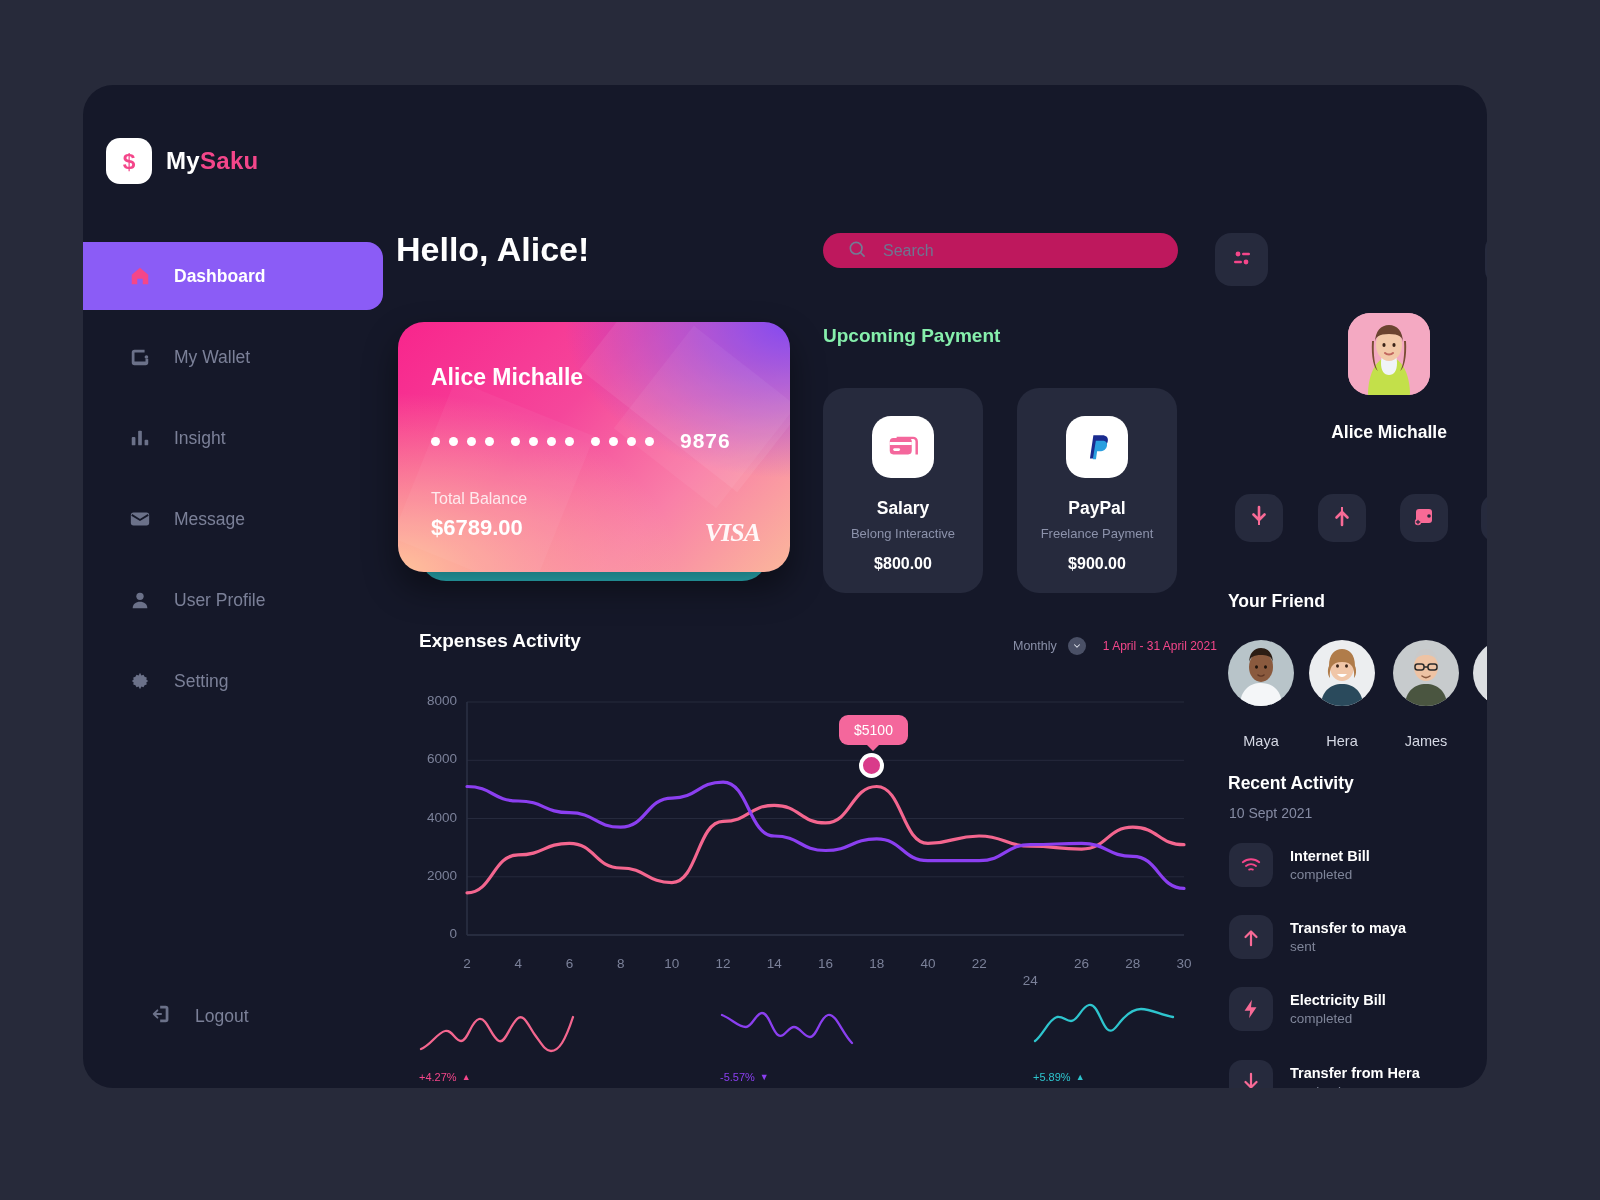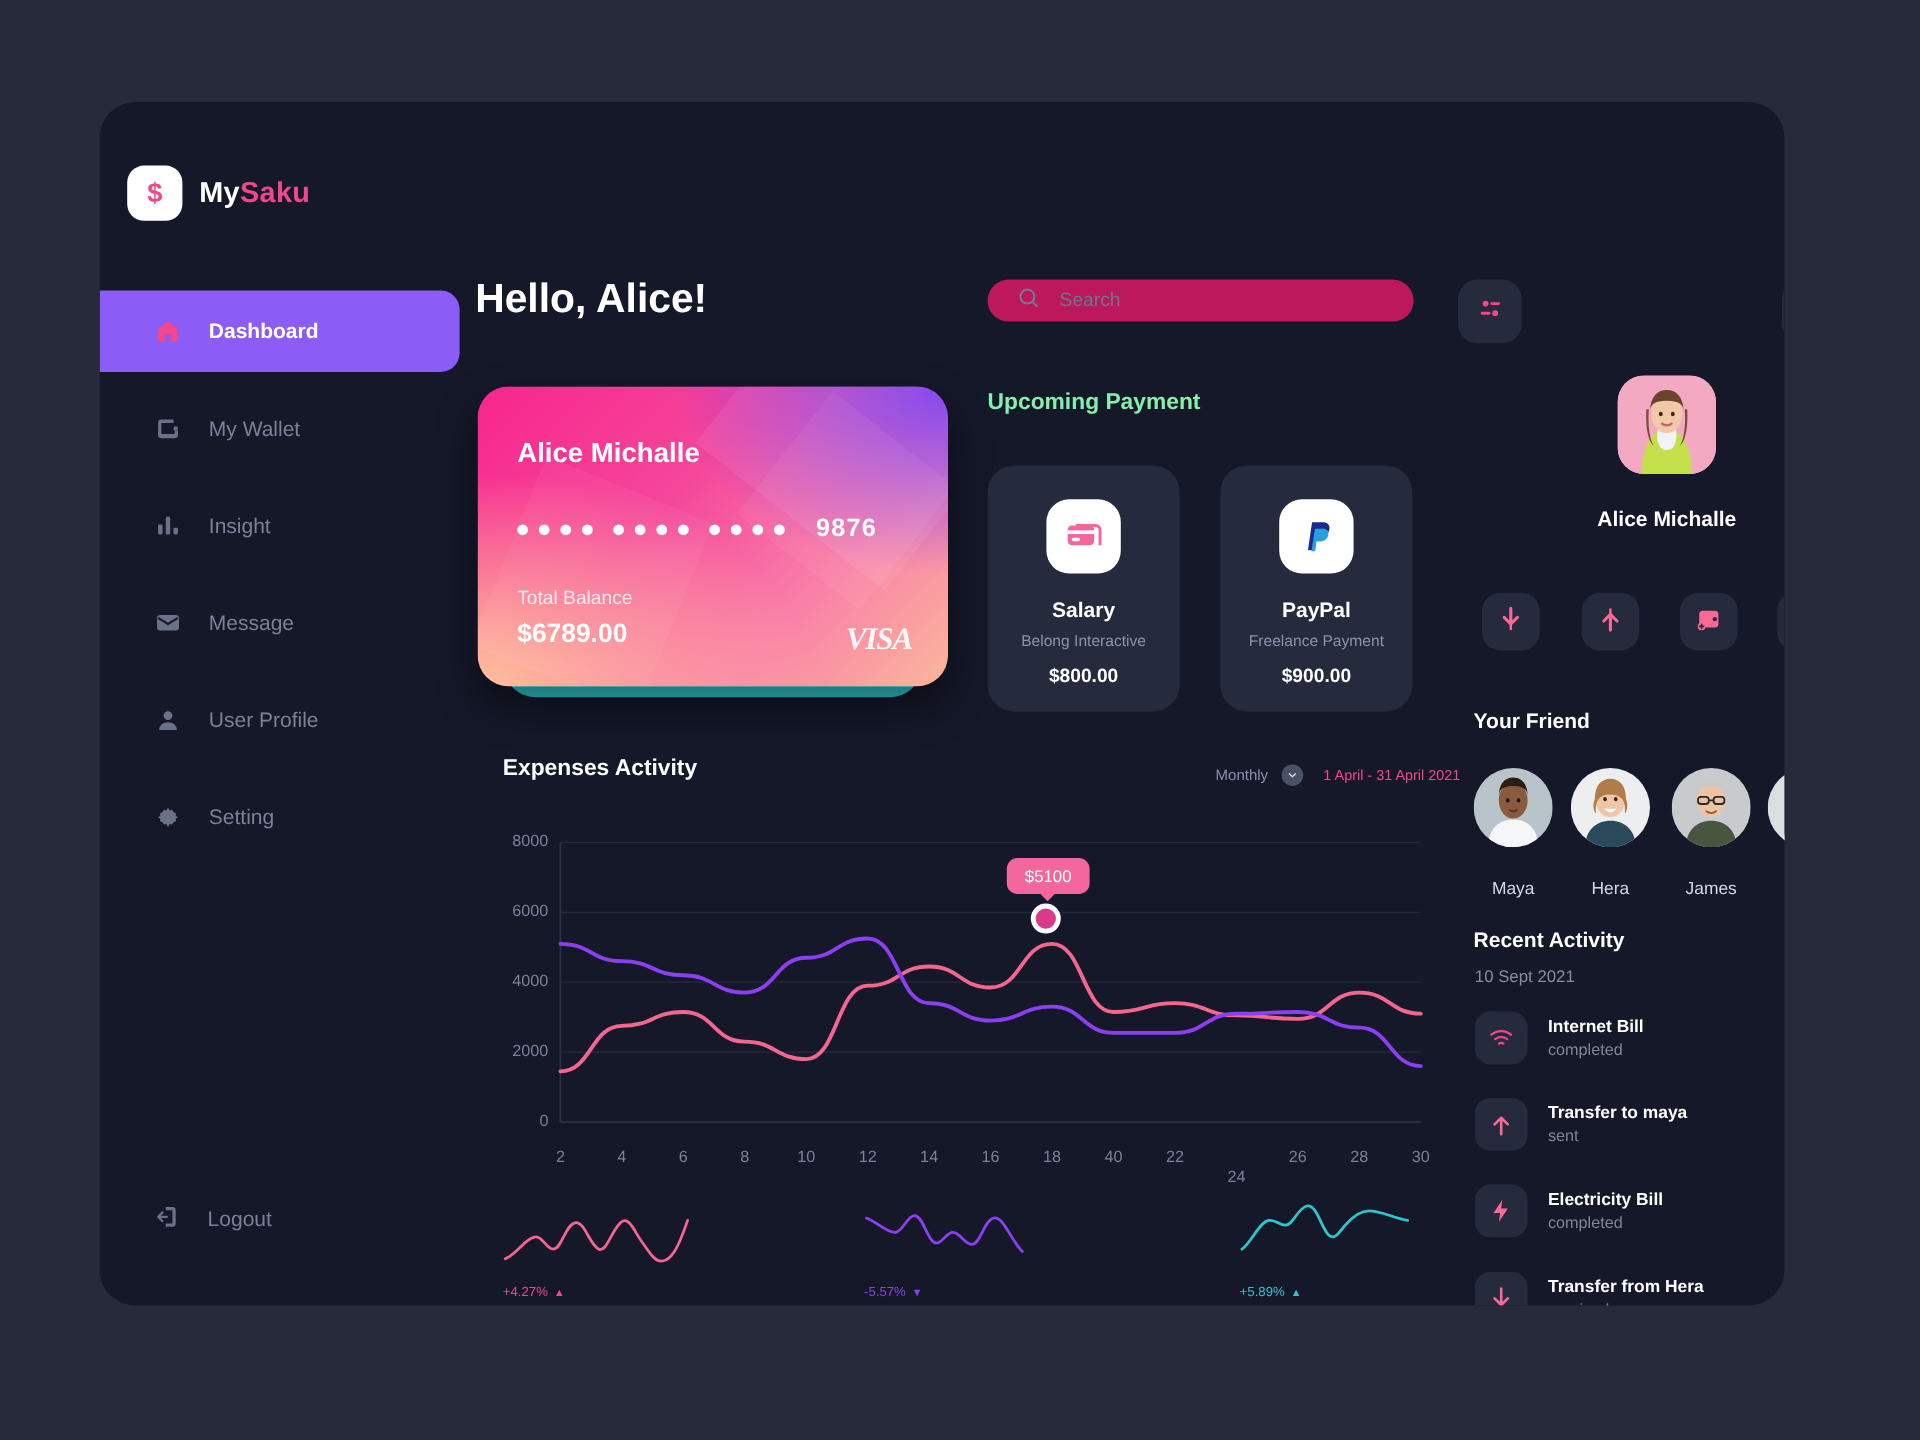--- a/index.html
+++ b/index.html
@@ -47,21 +47,21 @@
     color: #fff; font-weight: bold;
   }
   .nav-item .ico { width: 24px; height: 24px; display: flex; align-items: center; justify-content: center; }
   .nav-item .ico svg { width: 22px; height: 22px; fill: #6b7189; }
   .nav-item.active .ico svg { fill: #f4468a; }
   .nav-spacer { height: 13px; }
 
   .logout {
     position: absolute; bottom: 58px; left: 0;
     display: flex; align-items: center; gap: 22px;
-    padding-left: 46px; color: #7b8098; font-size: 17.5px;
+    padding-left: 68px; color: #7b8098; font-size: 17.5px;
   }
   .logout svg { width: 22px; height: 22px; fill: #6b7189; }
 
   
   .greeting {
     position: absolute; left: 313px; top: 145px;
     font-size: 34px; font-weight: bold; color: #fff;
   }
   .search-box {
     position: absolute; left: 740px; top: 148px;

